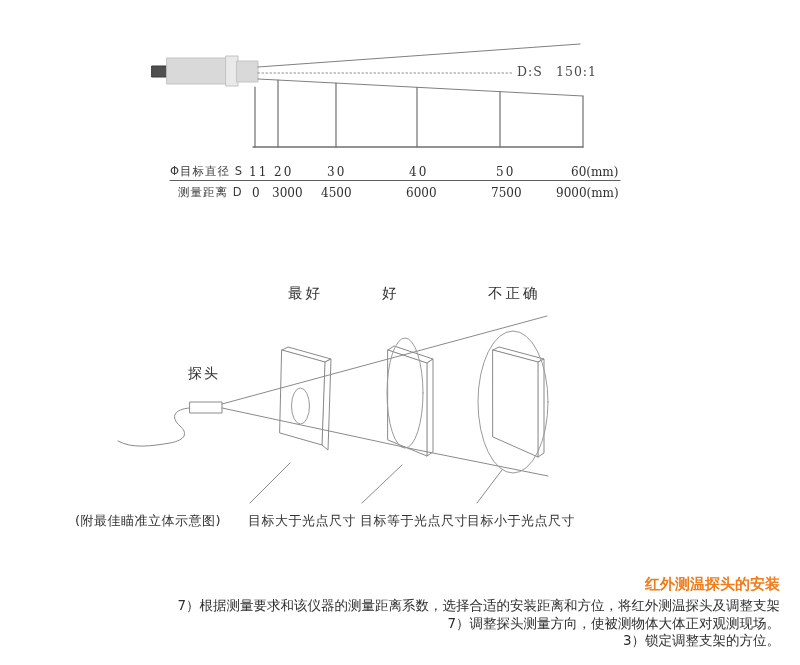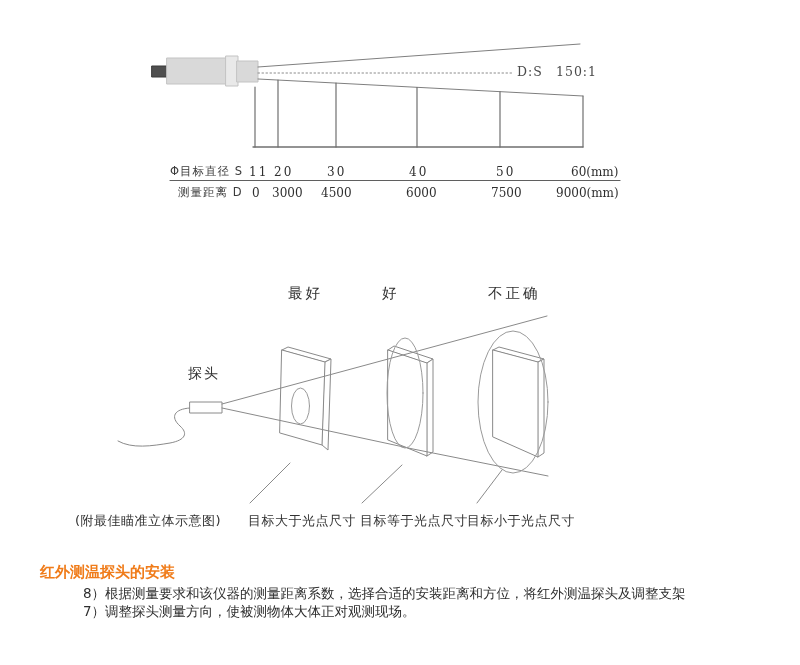--- a/index.html
+++ b/index.html
@@ -7,21 +7,21 @@
   #page{position:relative;width:800px;height:665px;background:#fff;overflow:hidden;padding-left:17px;}
   #diagrams{position:absolute;left:0;top:0;}
   svg text{fill:#3a3a3a;}
   .cjk-label{font-size:14.5px;letter-spacing:3px;fill:#333;}
   .table-label{font-size:11.5px;letter-spacing:1px;fill:#3a3a3a;}
   .num{font-family:"DejaVu Serif","Liberation Serif",serif;font-size:12px;fill:#2f2f2f;}
   .num-sp{letter-spacing:2px;}
   .ds-text{font-family:"DejaVu Serif","Liberation Serif",serif;font-size:12.5px;fill:#4a4a4a;letter-spacing:1px;}
   .caption{font-size:13px;letter-spacing:0.5px;fill:#333;}
   .probe-label{font-size:14px;letter-spacing:2px;fill:#333;}
-  #install{position:absolute;left:0;top:562px;width:780px;}
+  #install{position:absolute;left:0;top:574px;width:780px;text-align:right;}
   #install h3{margin:0 0 3px 40px;font-size:15px;font-weight:bold;color:#f07c1a;line-height:20px;}
   #install .step-line{font-size:13.5px;color:#2e2e2e;line-height:17.5px;}
   #install .ind{padding-left:83px;}
   #install .noind{padding-left:32px;}
 </style>
 </head>
 <body>
 
 <div id="page">
 
@@ -107,17 +107,18 @@
 
     <text class="caption" x="75" y="525" stroke="none">(附最佳瞄准立体示意图)</text>
     <text class="caption" x="248" y="525" stroke="none">目标大于光点尺寸</text>
     <text class="caption" x="360" y="525" stroke="none">目标等于光点尺寸</text>
     <text class="caption" x="467" y="525" stroke="none">目标小于光点尺寸</text>
   </g>
 </svg>
 
 <div id="install">
   <h3>红外测温探头的安装</h3>
-  <div class="step-line ind">8）根据测量要求和该仪器的测量距离系数，选择合适的安装距离和方位，将红外测温探头及调整支架</div>
+  <div class="step-line ind">7）根据测量要求和该仪器的测量距离系数，选择合适的安装距离和方位，将红外测温探头及调整支架</div>
   <div class="step-line ind">7）调整探头测量方向，使被测物体大体正对观测现场。</div>
+  <div class="step-line ind">3）锁定调整支架的方位。</div>
 </div>
 
 </div>
 
 </body></html>

